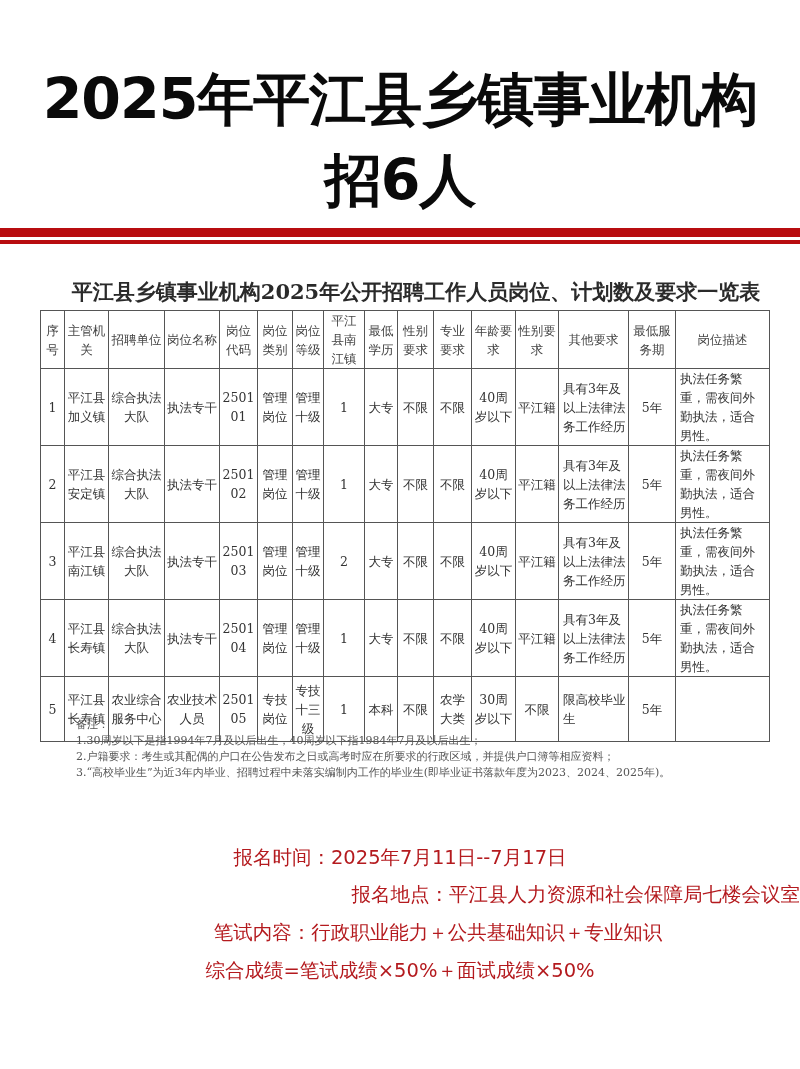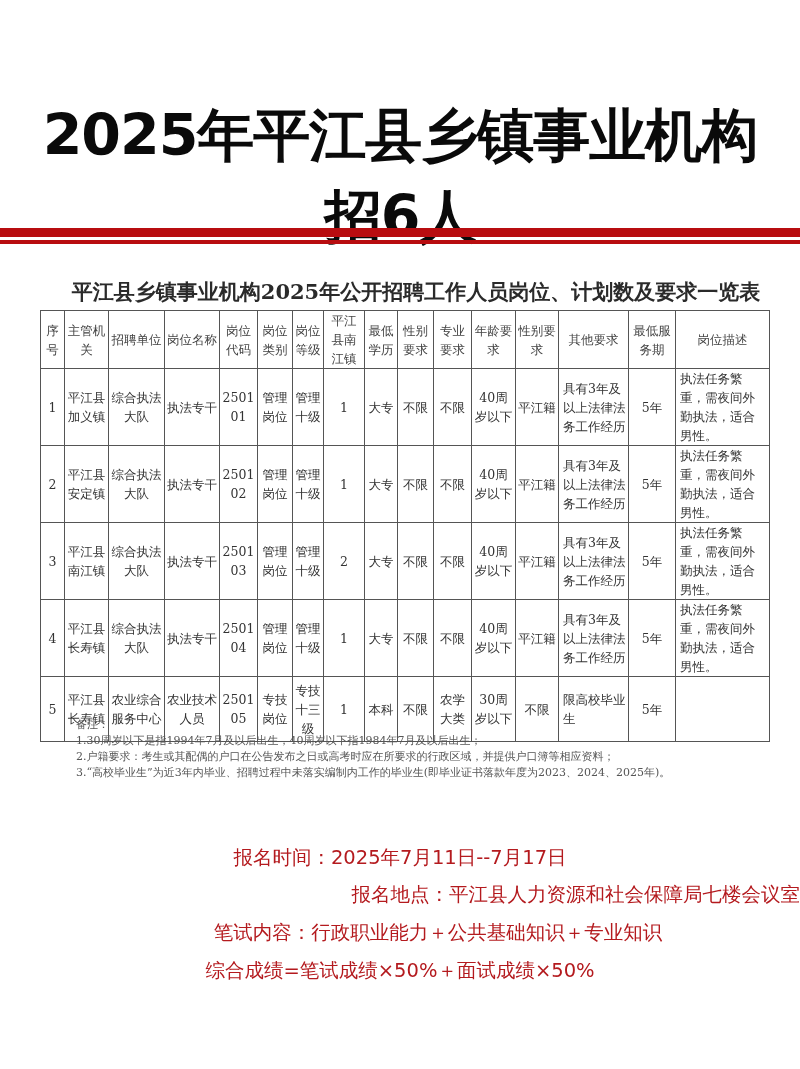--- a/index.html
+++ b/index.html
@@ -3,21 +3,21 @@
   <meta charset="utf-8">
   <style>
     html, body { margin: 0; padding: 0; }
     body {
       width: 800px; height: 1069px; background: #ffffff; position: relative; overflow: hidden;
       font-family: "DejaVu Sans", sans-serif;
     }
     .headline {
       position: absolute; left: 0; width: 800px; text-align: center;
       font-family: "DejaVu Sans", sans-serif; font-weight: 900; color: #0a0a0a;
-      font-size: 57px; letter-spacing: -1px; line-height: 1; margin-top: 36px;
+      font-size: 57px; letter-spacing: -1px; line-height: 1;
     }
     .headline.l1 { top: 71px; }
     .headline.l2 { top: 152px; }
     .rule { position: absolute; left: 0; width: 800px; background: #b80d10; }
     .rule.thick { top: 228px; height: 9px; }
     .rule.thin { top: 240px; height: 4px; }
 
     .table-title {
       position: absolute; top: 278px; left: 16px; width: 800px; text-align: center;
       font-family: "DejaVu Serif", serif; font-weight: bold; font-size: 21px; color: #2a2a2a;

